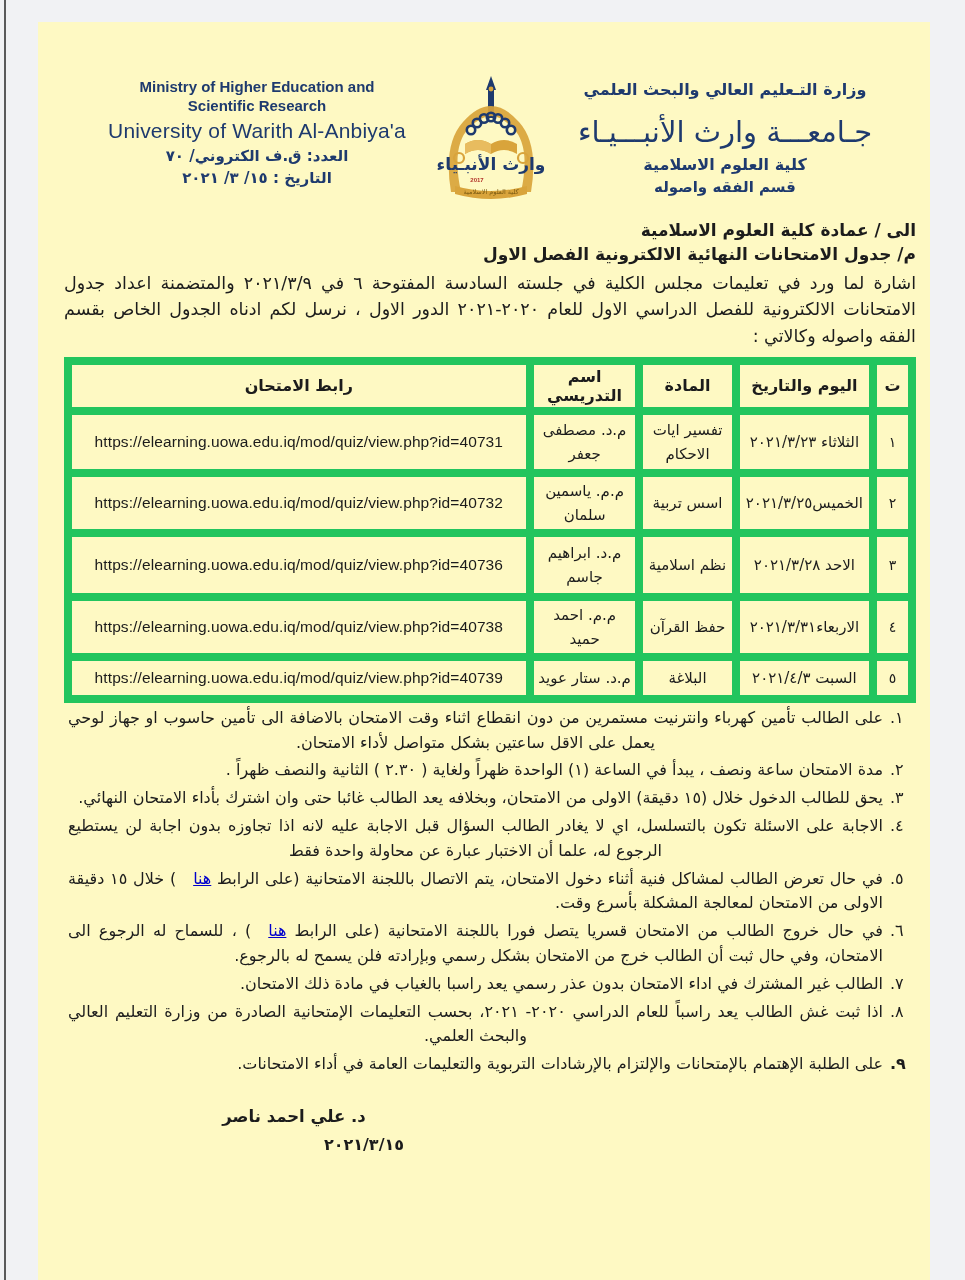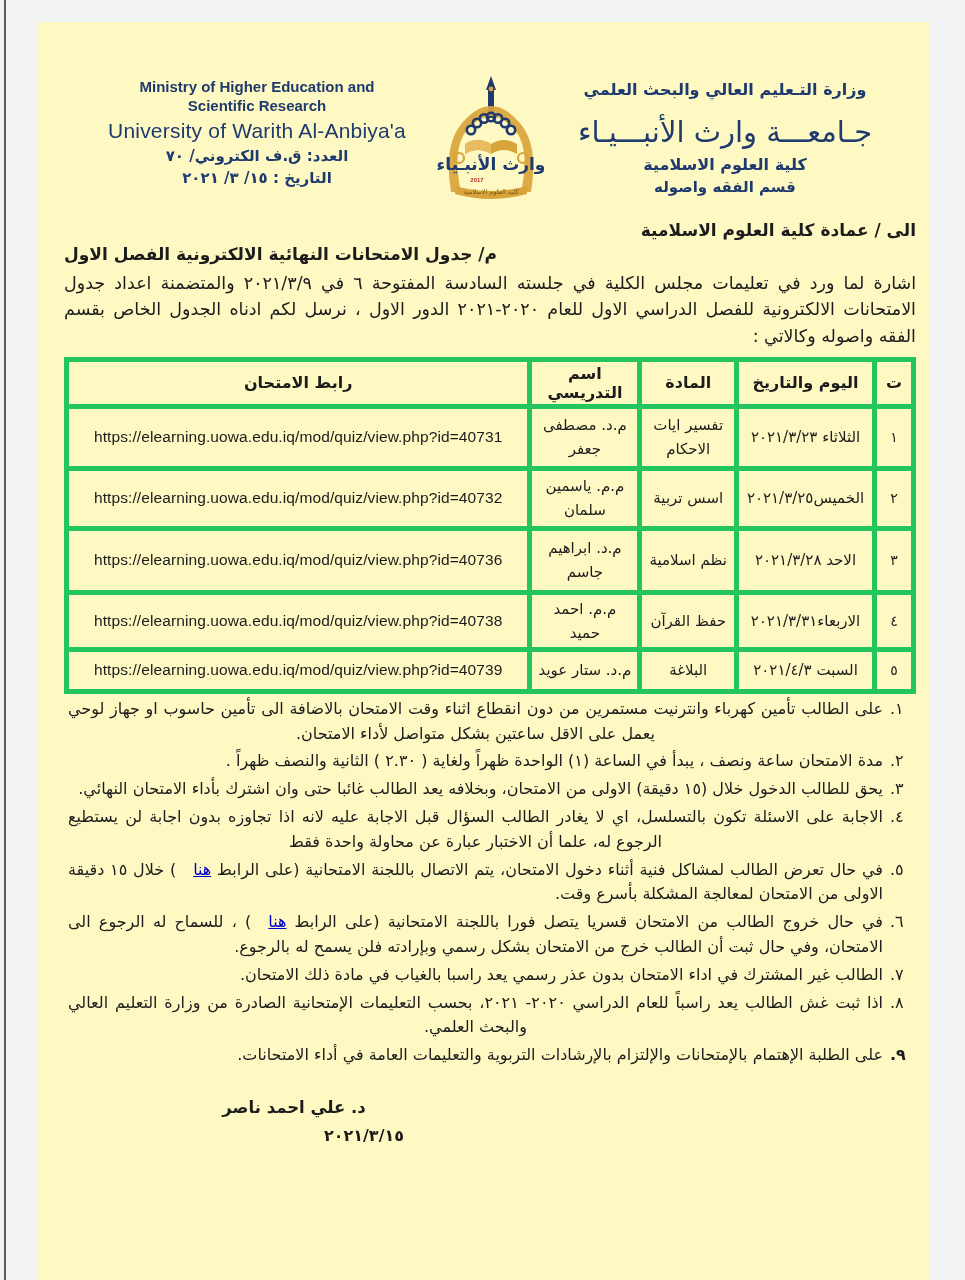--- a/index.html
+++ b/index.html
@@ -26,33 +26,33 @@
   .lh-en .num, .lh-en .dat { direction:rtl; font-size:15px; font-weight:700; color:#1e3a6e; margin-top:4px; }
   .lh-logo { width:132px; height:136px; flex:0 0 auto; margin-top:2px; }
   .lh-ar { width:330px; text-align:center; direction:rtl; color:#1e3a6e; padding-top:8px; margin-right:26px; }
   .lh-ar .min { font-size:16px; font-weight:700; }
   .lh-ar .uni { font-size:29px; font-weight:400; margin-top:16px; }
   .lh-ar .col { font-size:16px; font-weight:700; margin-top:6px; }
   .lh-ar .dep { font-size:15px; font-weight:700; margin-top:4px; }
 
   
   .addressee { font-size:17px; font-weight:700; margin-top:10px; text-align:right; }
-  .subject   { font-size:17px; font-weight:700; margin-top:4px; text-align:left; }
+  .subject   { font-size:17px; font-weight:700; margin-top:4px; text-align:right; }
   .intro {
     font-size:17.5px; line-height:1.5; margin-top:6px;
     text-align:justify; text-align-last:right;
   }
 
   
   table.exams {
     width:100%; border-collapse:collapse; margin-top:8px;
     border:3px solid #262626;
   }
   table.exams th, table.exams td {
-    border:5px solid #22c55e; text-align:center; vertical-align:middle;
+    border:8px solid #22c55e; text-align:center; vertical-align:middle;
     padding:2px 4px;
   }
   table.exams th { font-size:16px; font-weight:700; height:44px; border-bottom-width:3px; }
   td.c-index { font-size:14px; }
   td.c-date, td.c-subj, td.c-teach { font-size:15px; line-height:1.6; }
   td.c-url {
     direction:ltr; text-align:left; padding-left:9px;
     font-family:"Liberation Sans", sans-serif; font-size:15.5px; color:#1b1b1b;
     letter-spacing:0.1px;
   }

